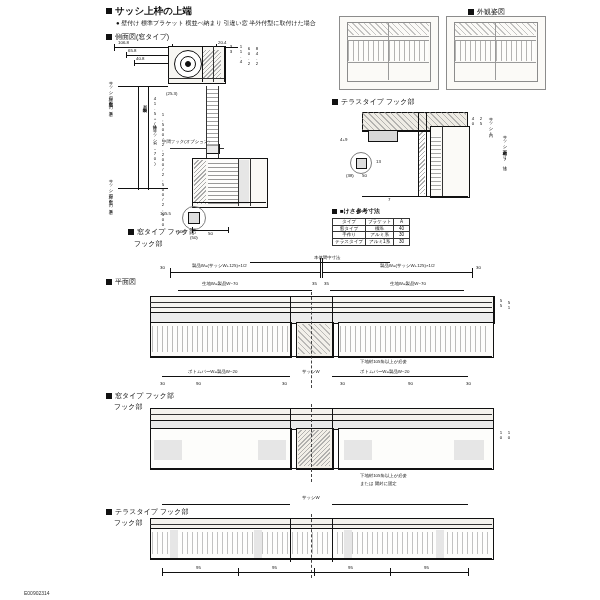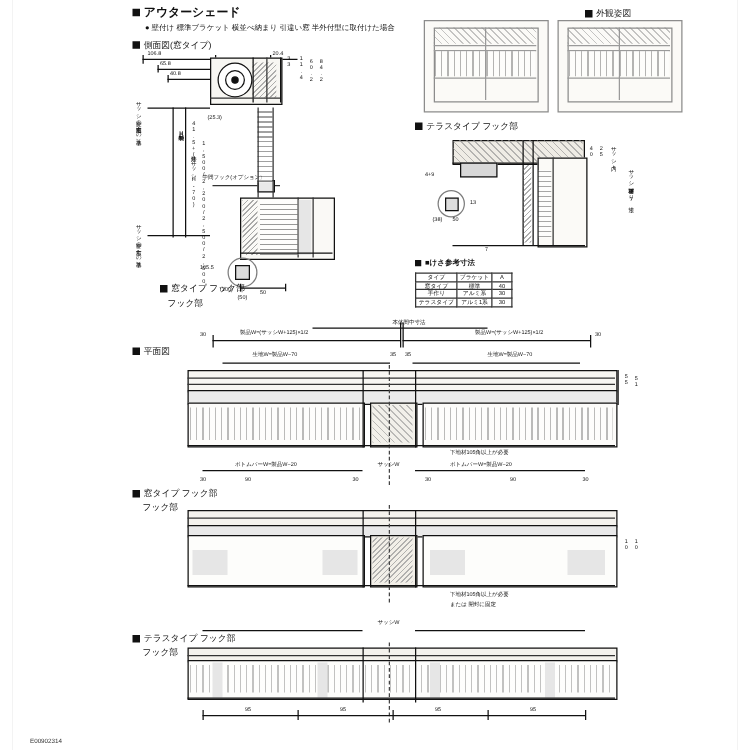--- a/index.html
+++ b/index.html
@@ -56,21 +56,21 @@
 </head>
 <body>
 
 <div class="page">
   <div class="rail l"></div>
   <div class="rail r"></div>
 
   <div class="sheet">
 
     <div class="abs t9" style="left:96px;top:6px;">
-      <span class="sq"></span><span>アウターシェード</span>
+      <span class="sq"></span><span>サッシ上枠の上端</span>
     </div>
     <div class="abs t6" style="left:106px;top:20px;">
       ● <span>壁付け  標準ブラケット  横並べ納まり 引違い窓  半外付型に取付けた場合</span>
     </div>
     <div class="abs t7" style="left:96px;top:33px;">
       <span class="sq"></span><span>側面図(窓タイプ)</span>
     </div>
     <div class="abs t7" style="left:458px;top:8px;">
       <span class="sq"></span><span>外観姿図</span>
     </div>

